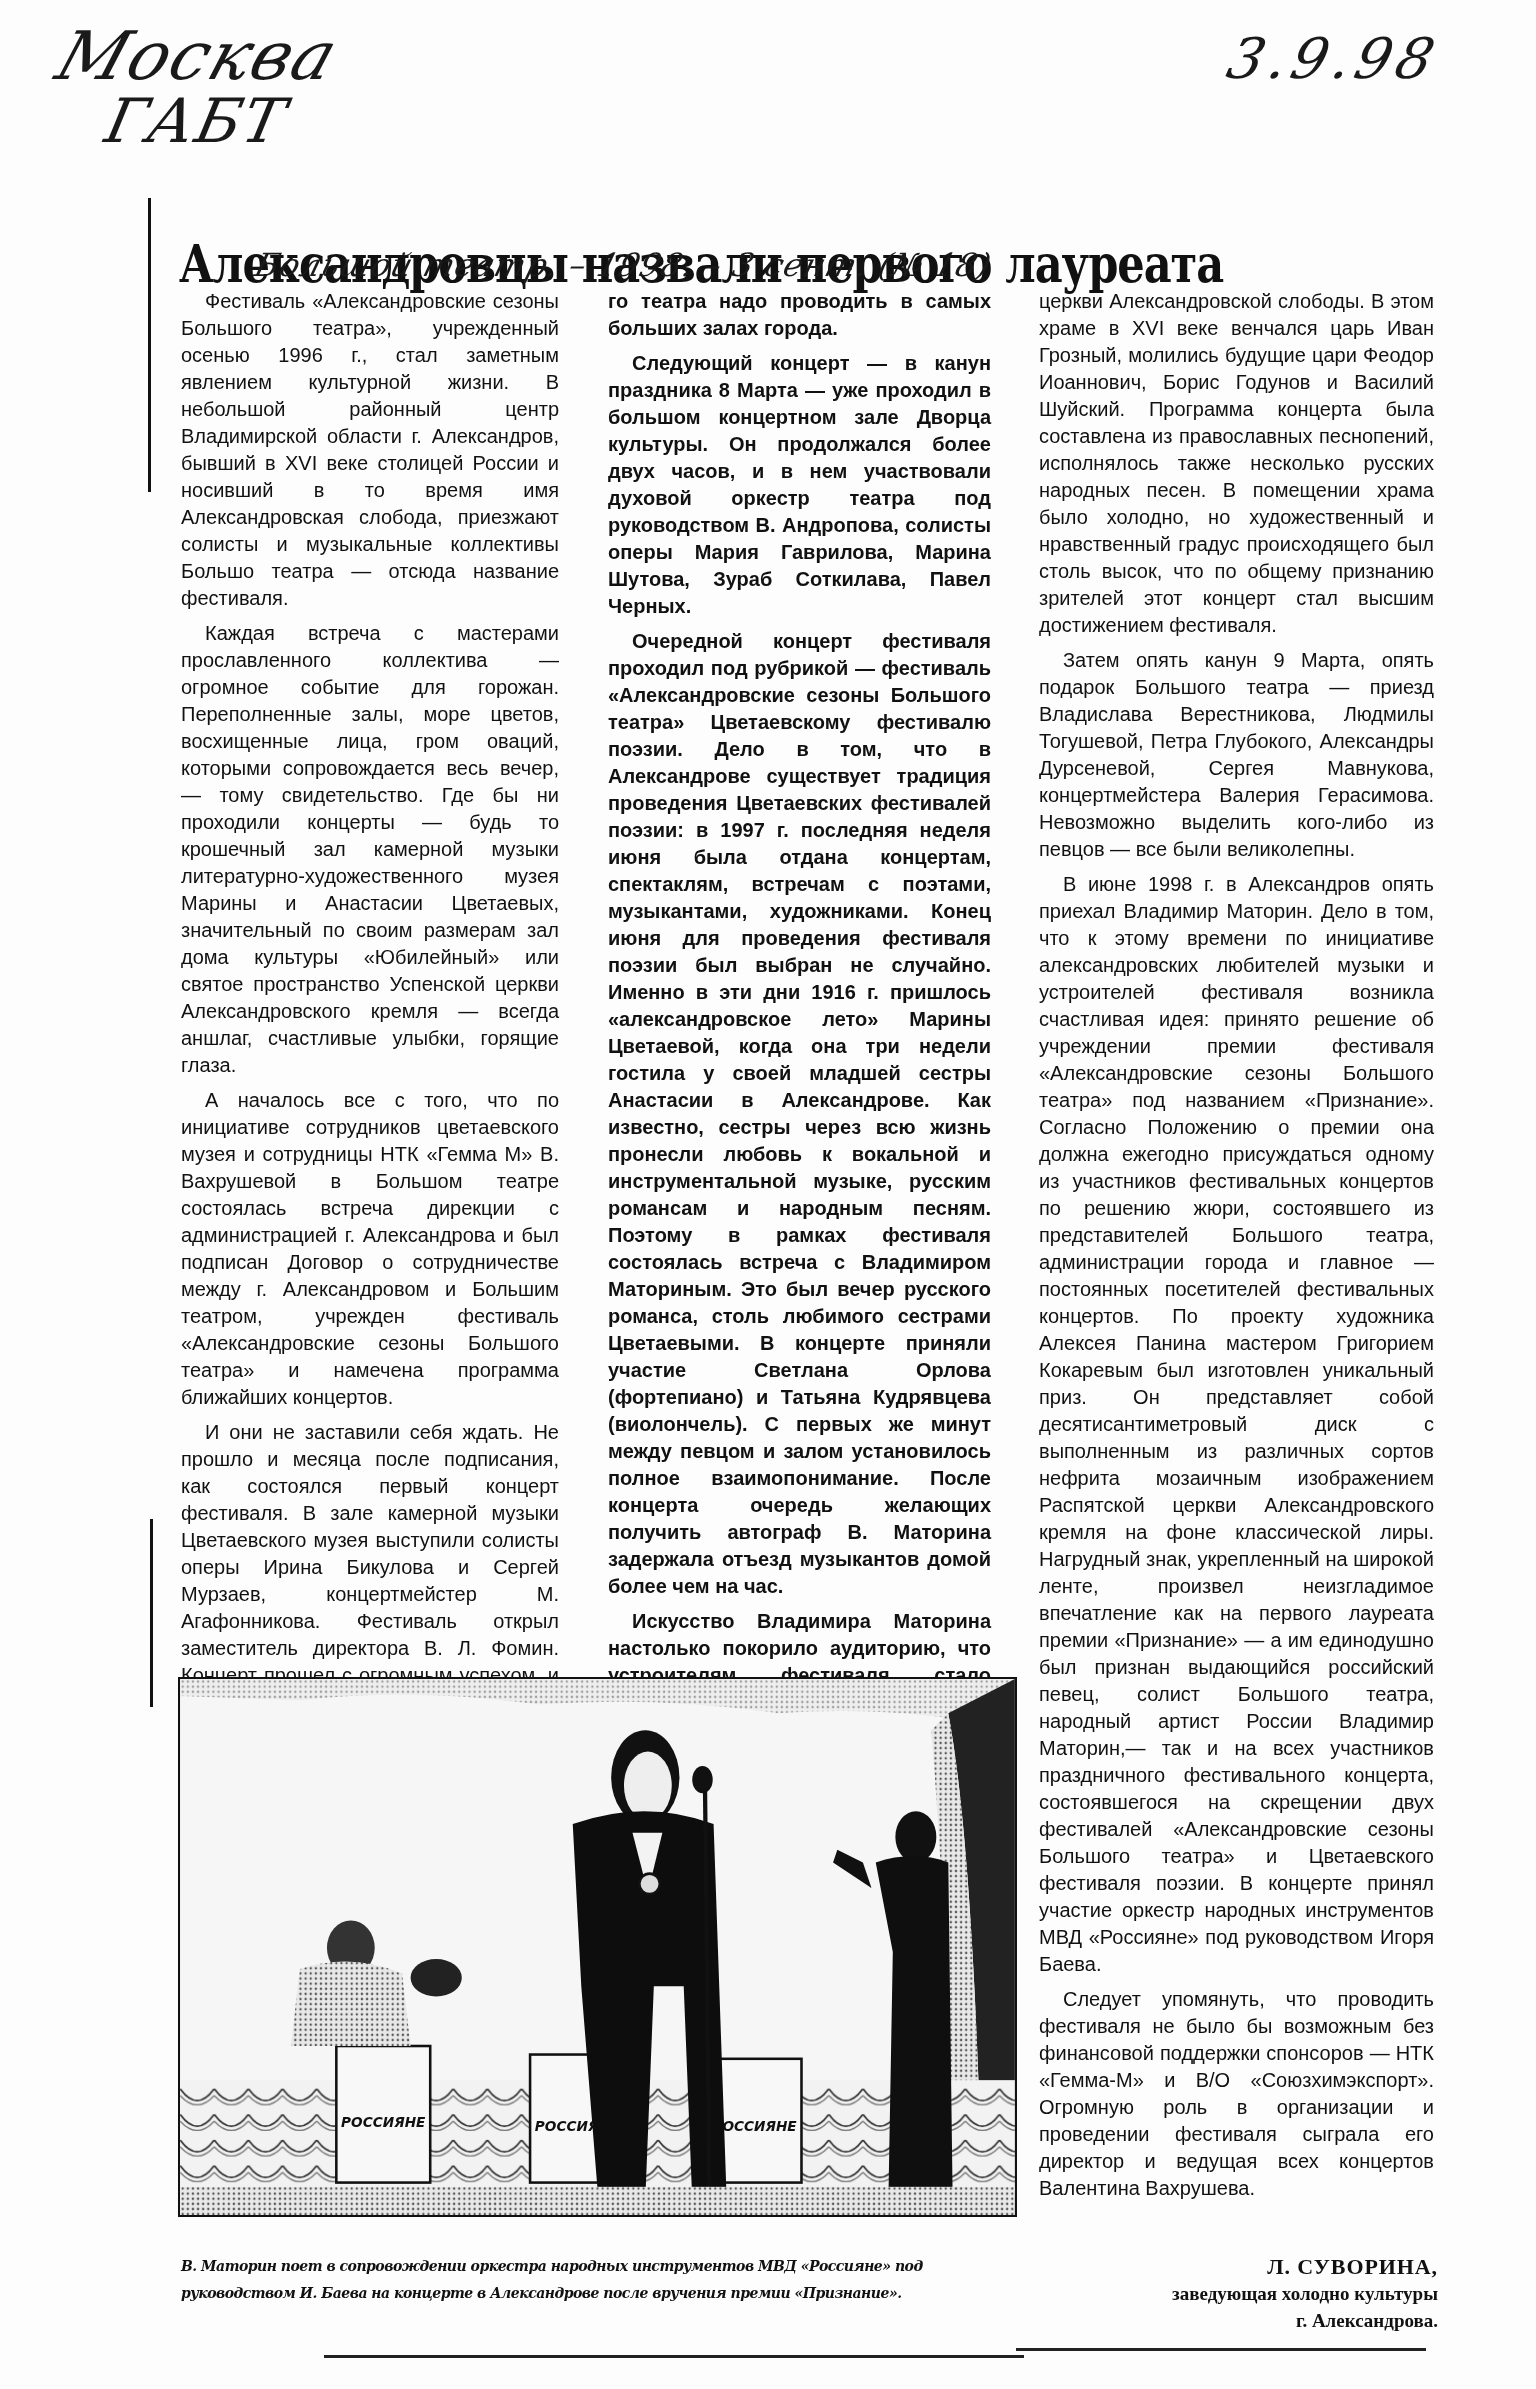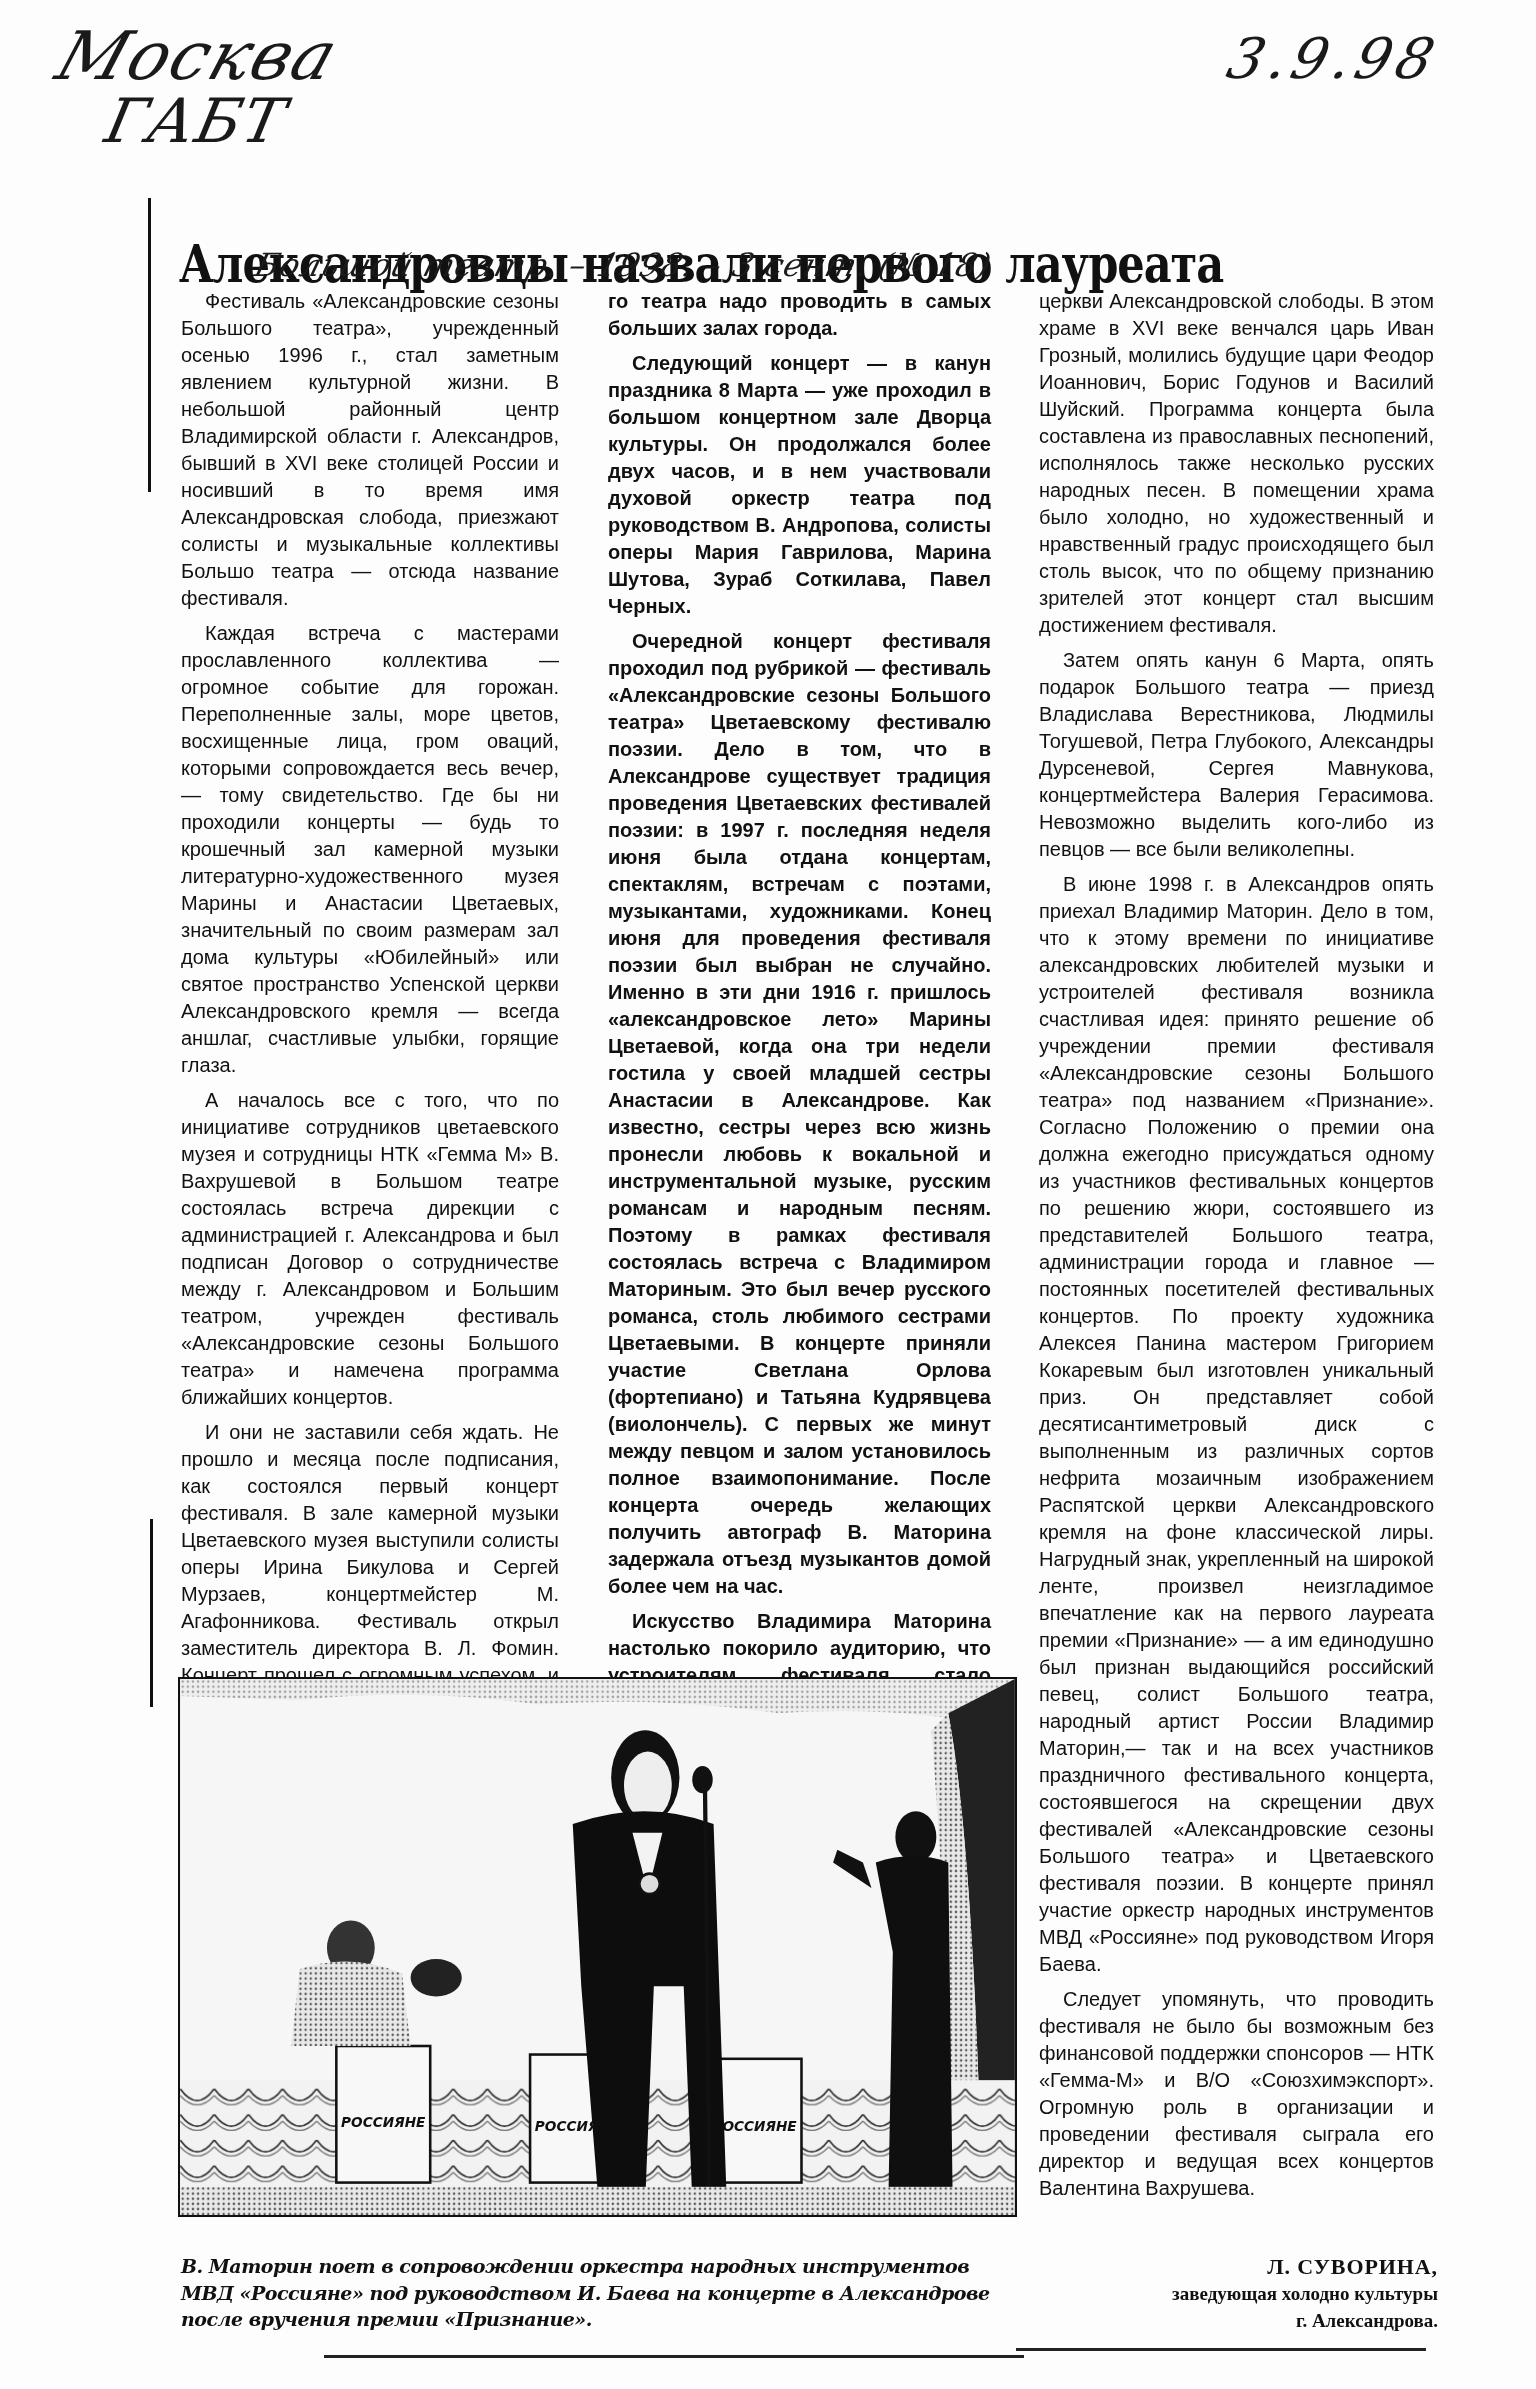--- a/index.html
+++ b/index.html
@@ -16,21 +16,21 @@
   #rule-bottom-1 { left:324px; top:2355px; width:700px; }
   #rule-bottom-2 { left:1016px; top:2348px; width:410px; }
   #headline { position:absolute; left:179px; top:198px; width:1246px; font-family:"DejaVu Serif", serif; font-weight:bold; font-size:52px; letter-spacing:-1.3px; transform:scaleX(0.83); transform-origin:left top; white-space:nowrap; }
   .col { position:absolute; font-size:20px; line-height:27px; text-align:justify; hyphens:manual; }
   .col p { margin:8px; text-indent:24px; }
   .col p.cont { text-indent:0; }
   #col1 { left:173px; top:280px; width:394px; }
   #col2 { left:600px; top:280px; width:399px;font-weight:bold; }
   #col3 { left:1031px; top:280px; width:411px; }
   #photo { position:absolute; left:178px; top:1677px; width:835px; height:536px; background:#c4b5fd; border:2.6px solid #111; overflow:hidden;font-style:italic; }
-  #caption { position:absolute; left:181px; top:2253px; width:835px; font-family:"DejaVu Serif", serif; font-style:italic; font-weight:bold; font-size:19px; line-height:26.5px; letter-spacing:-0.5px; }
+  #caption { position:absolute; left:181px; top:2253px; width:835px; font-family:"DejaVu Serif", serif; font-style:italic; font-weight:bold; font-size:14px; line-height:26.5px; letter-spacing:-0.5px; }
   #signature { position:absolute; left:1050px; top:2253px; width:388px; text-align:right; font-weight:bold; line-height:27px;font-family:Liberation Serif, serif; }
   #sig-name { font-size:22px; letter-spacing:0.9px; }
   #sig-title, #sig-city { font-size:19px; }
 </style>
 </head>
 <body>
 
 <div class="hand" id="hand-city">Москва</div>
 <div class="hand" id="hand-org">ГАБТ</div>
 <div class="hand" id="hand-date">3.9.98</div>
@@ -50,21 +50,21 @@
 
 <div class="col" id="col2">
   <p class="cont">го театра надо проводить в самых больших залах города.</p>
   <p>Следующий концерт — в канун праздника 8 Марта — уже проходил в большом концертном зале Дворца культуры. Он продолжался более двух часов, и в нем участвовали духовой оркестр театра под руководством В. Андропова, солисты оперы Мария Гаврилова, Марина Шутова, Зураб Соткилава, Павел Черных.</p>
   <p>Очередной концерт фестиваля проходил под рубрикой — фестиваль «Александровские сезоны Большого театра» Цветаевскому фестивалю поэзии. Дело в том, что в Александрове существует традиция проведения Цветаевских фестивалей поэзии: в 1997 г. последняя неделя июня была отдана концертам, спектаклям, встречам с поэтами, музыкантами, художниками. Конец июня для проведения фестиваля поэзии был выбран не случайно. Именно в эти дни 1916 г. пришлось «александровское лето» Марины Цветаевой, когда она три недели гостила у своей младшей сестры Анастасии в Александрове. Как известно, сестры через всю жизнь пронесли любовь к вокальной и инструментальной музыке, русским романсам и народным песням. Поэтому в рамках фестиваля состоялась встреча с Владимиром Маториным. Это был вечер русского романса, столь любимого сестрами Цветаевыми. В концерте приняли участие Светлана Орлова (фортепиано) и Татьяна Кудрявцева (виолончель). С первых же минут между певцом и залом установилось полное взаимопонимание. После концерта очередь желающих получить автограф В. Маторина задержала отъезд музыкантов домой более чем на час.</p>
   <p>Искусство Владимира Маторина настолько покорило аудиторию, что устроителям фестиваля стало очевидно, что следующая встреча в Александрове должна опять состояться с выдающимся певцом. Необыкновенный концерт, исполненный народным артистом совместно с Капеллой музеев Московского Кремля под руководством Геннадия Дмитряка, состоялся в Успенской</p>
 </div>
 
 <div class="col" id="col3">
   <p class="cont">церкви Александровской слободы. В этом храме в XVI веке венчался царь Иван Грозный, молились будущие цари Феодор Иоаннович, Борис Годунов и Василий Шуйский. Программа концерта была составлена из православных песнопений, исполнялось также несколько русских народных песен. В помещении храма было холодно, но художественный и нравственный градус происходящего был столь высок, что по общему признанию зрителей этот концерт стал высшим достижением фестиваля.</p>
-  <p>Затем опять канун 6 Марта, опять подарок Большого театра — приезд Владислава Верестникова, Людмилы Тогушевой, Петра Глубокого, Александры Дурсеневой, Сергея Мавнукова, концертмейстера Валерия Герасимова. Невозможно выделить кого-либо из певцов — все были великолепны.</p>
+  <p>Затем опять канун 9 Марта, опять подарок Большого театра — приезд Владислава Верестникова, Людмилы Тогушевой, Петра Глубокого, Александры Дурсеневой, Сергея Мавнукова, концертмейстера Валерия Герасимова. Невозможно выделить кого-либо из певцов — все были великолепны.</p>
   <p>В июне 1998 г. в Александров опять приехал Владимир Маторин. Дело в том, что к этому времени по инициативе александровских любителей музыки и устроителей фестиваля возникла счастливая идея: принято решение об учреждении премии фестиваля «Александровские сезоны Большого театра» под названием «Признание». Согласно Положению о премии она должна ежегодно присуждаться одному из участников фестивальных концертов по решению жюри, состоявшего из представителей Большого театра, администрации города и главное — постоянных посетителей фестивальных концертов. По проекту художника Алексея Панина мастером Григорием Кокаревым был изготовлен уникальный приз. Он представляет собой десятисантиметровый диск с выполненным из различных сортов нефрита мозаичным изображением Распятской церкви Александровского кремля на фоне классической лиры. Нагрудный знак, укрепленный на широкой ленте, произвел неизгладимое впечатление как на первого лауреата премии «Признание» — а им единодушно был признан выдающийся российский певец, солист Большого театра, народный артист России Владимир Маторин,— так и на всех участников праздничного фестивального концерта, состоявшегося на скрещении двух фестивалей «Александровские сезоны Большого театра» и Цветаевского фестиваля поэзии. В концерте принял участие оркестр народных инструментов МВД «Россияне» под руководством Игоря Баева.</p>
   <p>Следует упомянуть, что проводить фестиваля не было бы возможным без финансовой поддержки спонсоров — НТК «Гемма-М» и В/О «Союзхимэкспорт». Огромную роль в организации и проведении фестиваля сыграла его директор и ведущая всех концертов Валентина Вахрушева.</p>
 </div>
 
 <div id="photo">
   <svg width="835" height="536" viewBox="0 0 978 628">
     <defs>
       <pattern id="halftone" width="6" height="6" patternUnits="userSpaceOnUse">
         <rect width="6" height="6" fill="#e8e8e8"></rect>
         <circle cx="3" cy="3" r="1.4" fill="#555"></circle>

